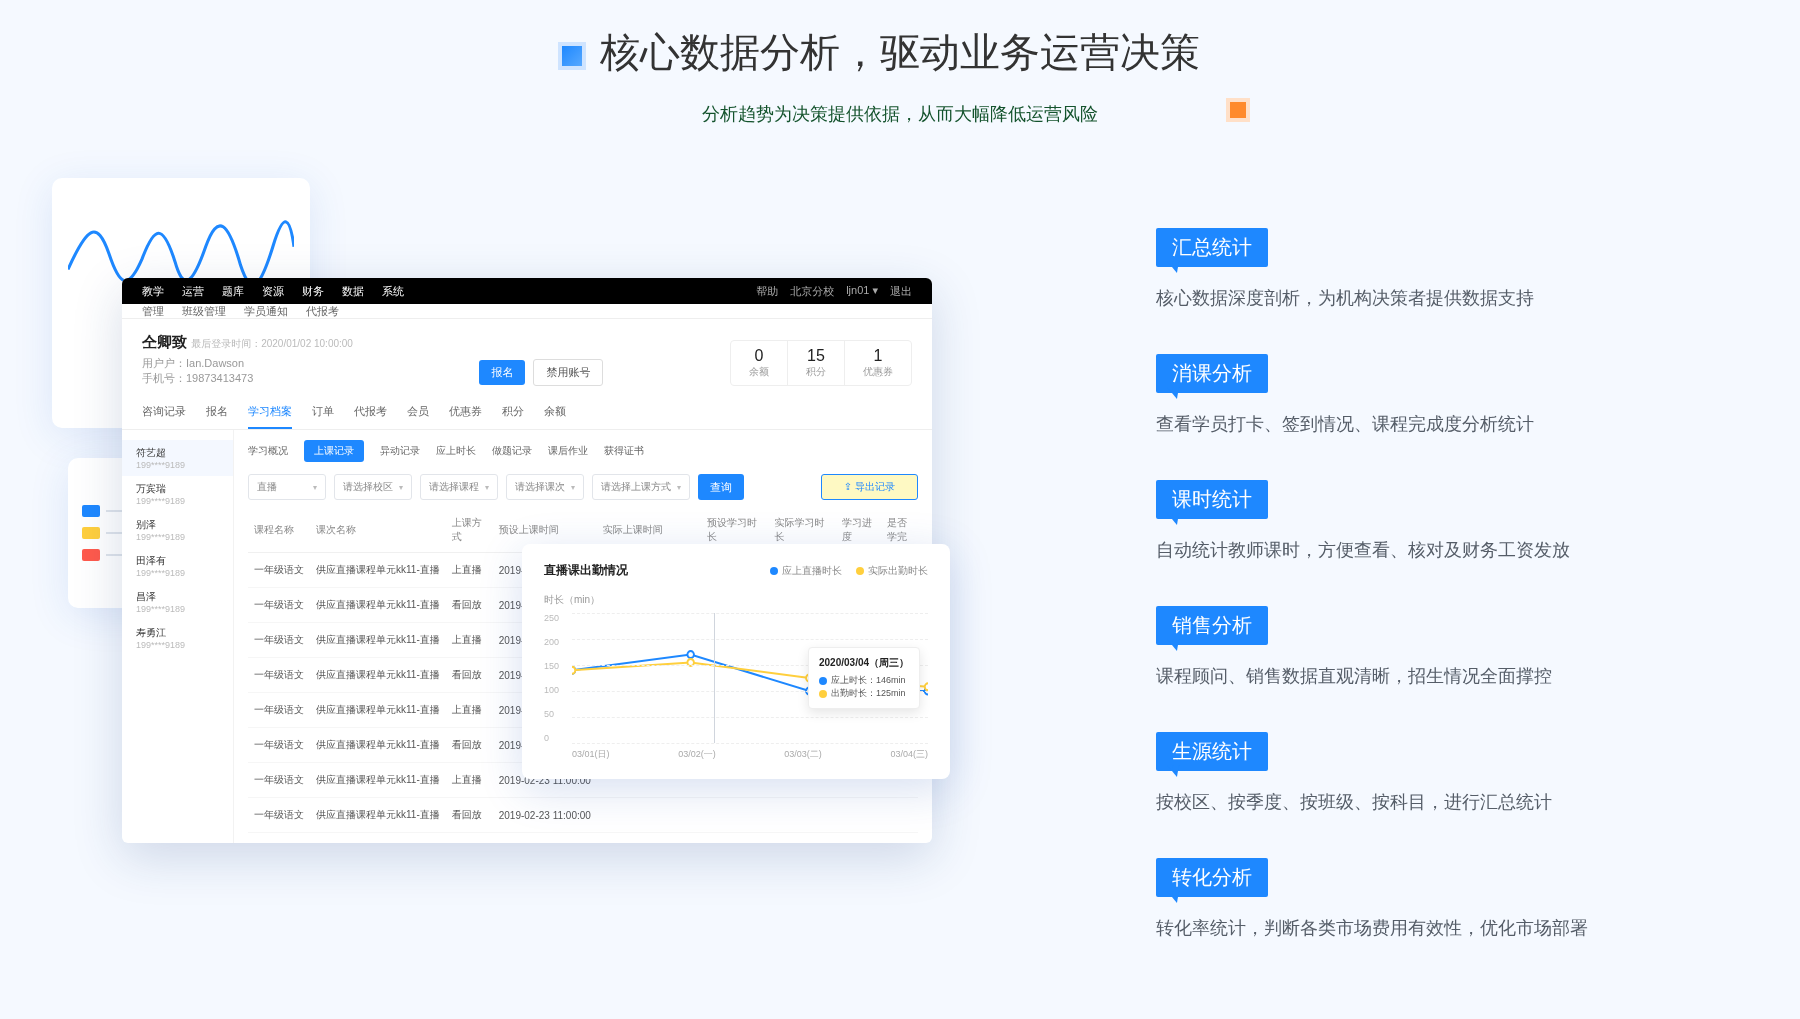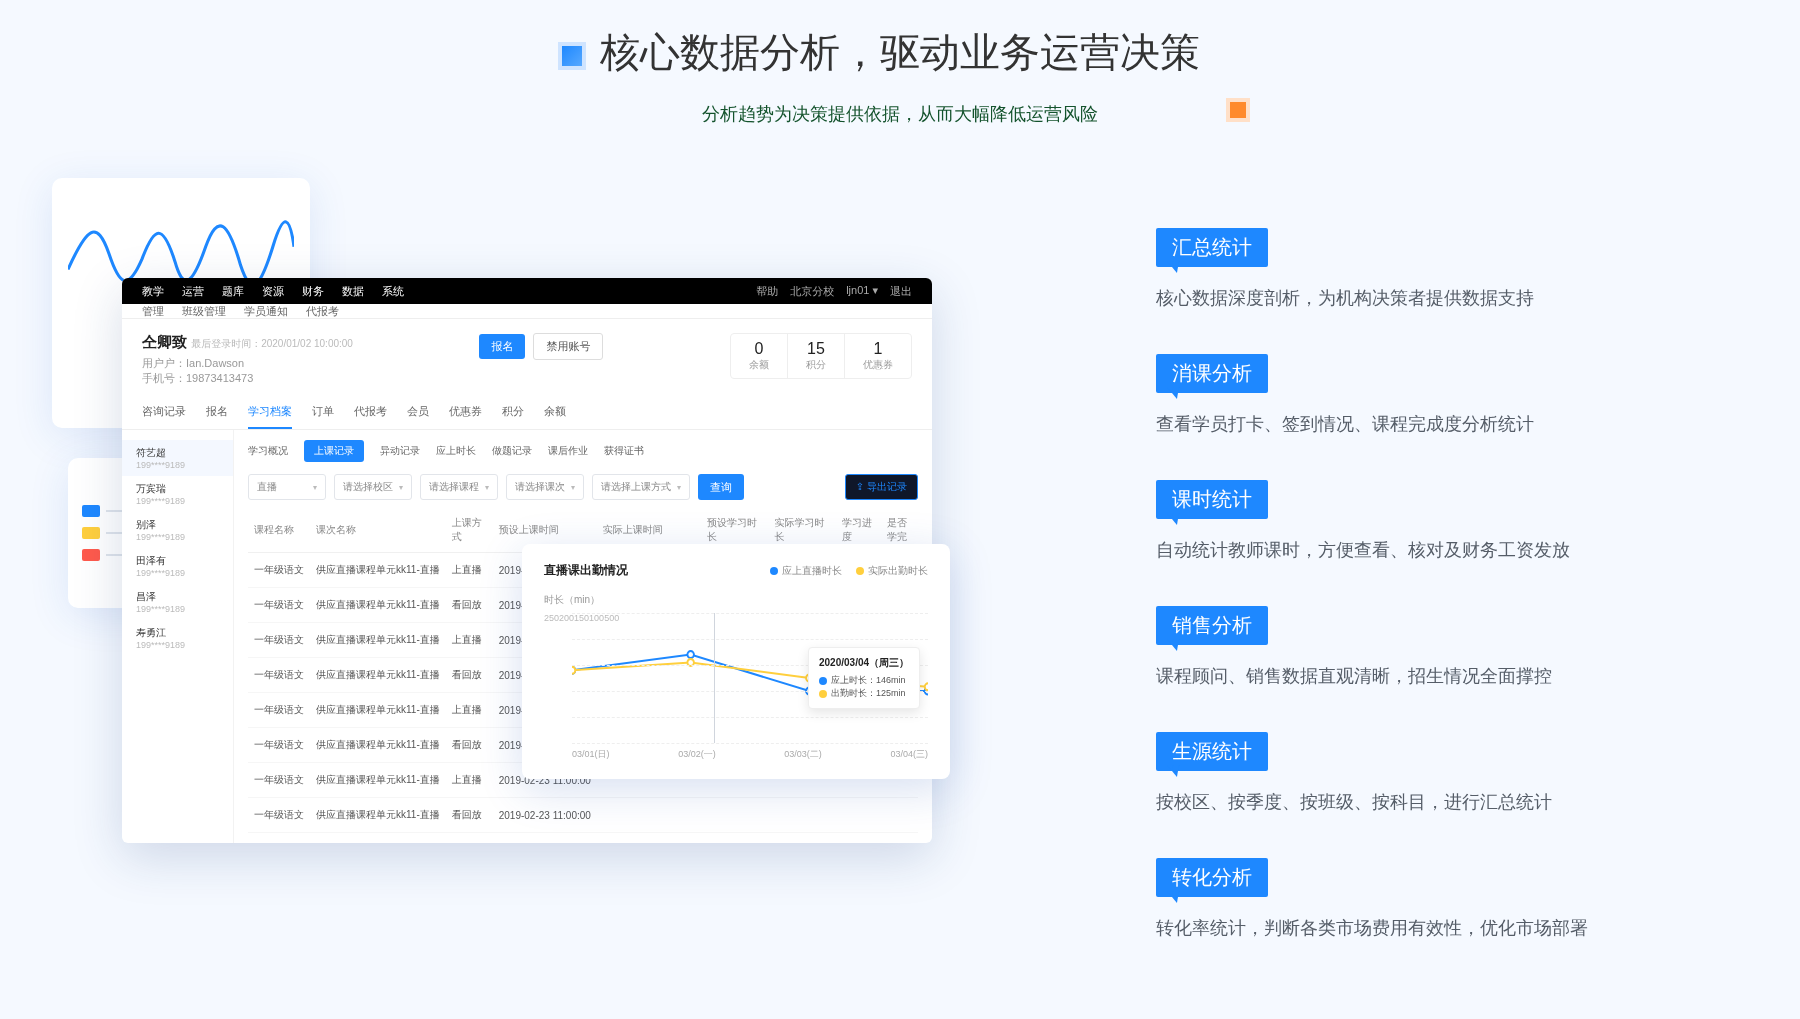--- a/index.html
+++ b/index.html
@@ -33,21 +33,21 @@
 .donut{width:90px;height:90px}
 
 
 .app{position:absolute;left:70px;top:100px;width:810px;background:#fff;border-radius:6px;box-shadow:0 14px 50px rgba(30,60,120,.18);overflow:hidden}
 .topbar{background:#000;color:#fff;height:26px;display:flex;align-items:center;font-size:11px;padding:0 20px;gap:18px;justify-content:space-between}
 .tb-left{display:flex;gap:18px}
 .tb-right{display:flex;gap:12px;color:#aaa}
 .subbar{height:15px;border-bottom:1px solid #eee;display:flex;align-items:center;gap:18px;padding:0 20px;font-size:11px;color:#666}
 
 
-.profile-row{display:flex;padding:14px 20px 10px;justify-content:space-between;align-items:flex-start}
+.profile-row{display:flex;padding:14px 20px 10px;justify-content:space-between;align-items:flex-end}
 .p-left{font-size:11px;color:#999}
 .p-name{font-size:15px;color:#222;font-weight:600;margin-bottom:4px}
 .p-mid{display:flex;gap:8px;align-items:center}
 .btn-blue{background:#1e88ff;color:#fff;border:none;border-radius:3px;font-size:11px;padding:5px 12px;cursor:pointer}
 .btn-outline{background:#fff;border:1px solid #ddd;color:#555;border-radius:3px;font-size:11px;padding:5px 12px;cursor:pointer}
 .stats{display:flex;border:1px solid #eee;border-radius:4px}
 .stat{padding:6px 18px;text-align:center;border-right:1px solid #eee;font-size:10px;color:#999}
 .stat:last-child{border-right:none}
 .stat-num{font-size:16px;color:#222;font-weight:500}
 
@@ -65,35 +65,35 @@
 .side-item.active{background:#f4f8ff}
 
 .main-pane{flex:1;padding:10px 14px}
 .pill-tabs{display:flex;gap:16px;font-size:10px;color:#666;margin-bottom:12px;align-items:center}
 .pill{cursor:pointer}
 .pill.active{background:#1e88ff;color:#fff;padding:4px 10px;border-radius:3px}
 
 .filters{display:flex;gap:8px;margin-bottom:8px}
 .sel{border:1px solid #e2e5ea;border-radius:3px;font-size:10px;color:#888;padding:5px 8px;min-width:78px;background:#fff;display:flex;justify-content:space-between;align-items:center}
 .sel:after{content:'▾';color:#bbb;font-size:8px;margin-left:6px}
-.exp-btn{margin-left:auto;border:1px solid #1e88ff;color:#1e88ff;background:#0f172a;font-size:10px;padding:5px 10px;border-radius:3px;display:flex;align-items:center;gap:4px}
+.exp-btn{margin-left:auto;border:1px solid #1e88ff;color:#1e88ff;background:#fef9c3;font-size:10px;padding:5px 22px;border-radius:3px;display:flex;align-items:center;gap:4px}
 
 .tbl{width:100%;font-size:10px;color:#555;border-collapse:collapse}
 .tbl th{color:#888;font-weight:400;text-align:left;padding:8px 6px;border-bottom:1px solid #f0f0f0}
 .tbl td{padding:10px 6px;border-bottom:1px solid #f6f6f6;white-space:nowrap}
 
 
 .pop-chart{position:absolute;left:470px;top:366px;width:428px;background:#fff;border-radius:8px;box-shadow:0 10px 44px rgba(30,80,180,.18);padding:18px 22px}
 .pc-head{display:flex;align-items:center;font-size:12px;margin-bottom:14px}
 .pc-title{font-weight:600;color:#222;margin-right:auto}
 .lg{display:flex;align-items:center;gap:4px;margin-left:14px;font-size:10px;color:#888}
 .lg-dot{width:8px;height:8px;border-radius:50%}
 .pc-sub{font-size:10px;color:#999;margin-bottom:6px}
 .pc-plot{position:relative;height:148px}
-.y-ticks{position:absolute;left:0;top:0;bottom:18px;display:flex;flex-direction:row;justify-content:space-between;font-size:9px;color:#bbb}
+.y-ticks{position:absolute;left:0;top:0;bottom:18px;display:flex;flex-direction:column;justify-content:space-between;font-size:9px;color:#bbb}
 .plot-area{position:absolute;left:28px;right:0;top:0;bottom:18px}
 .grid-line{position:absolute;left:0;right:0;border-top:1px dashed #eee}
 .x-ticks{position:absolute;left:28px;right:0;bottom:0;display:flex;justify-content:space-between;font-size:9px;color:#aaa}
 .tooltip{position:absolute;background:#fff;border:1px solid #eee;border-radius:4px;box-shadow:0 4px 12px rgba(0,0,0,.1);padding:8px 10px;font-size:10px;color:#555;left:236px;top:34px;z-index:3}
 .tooltip .tt-title{font-weight:600;color:#222;margin-bottom:4px}
 .tt-row{display:flex;align-items:center;gap:4px;font-size:9px}
 .vline{position:absolute;top:0;bottom:0;width:1px;background:#d0d5dd;left:142px}
 </style>
 </head>
 <body>

